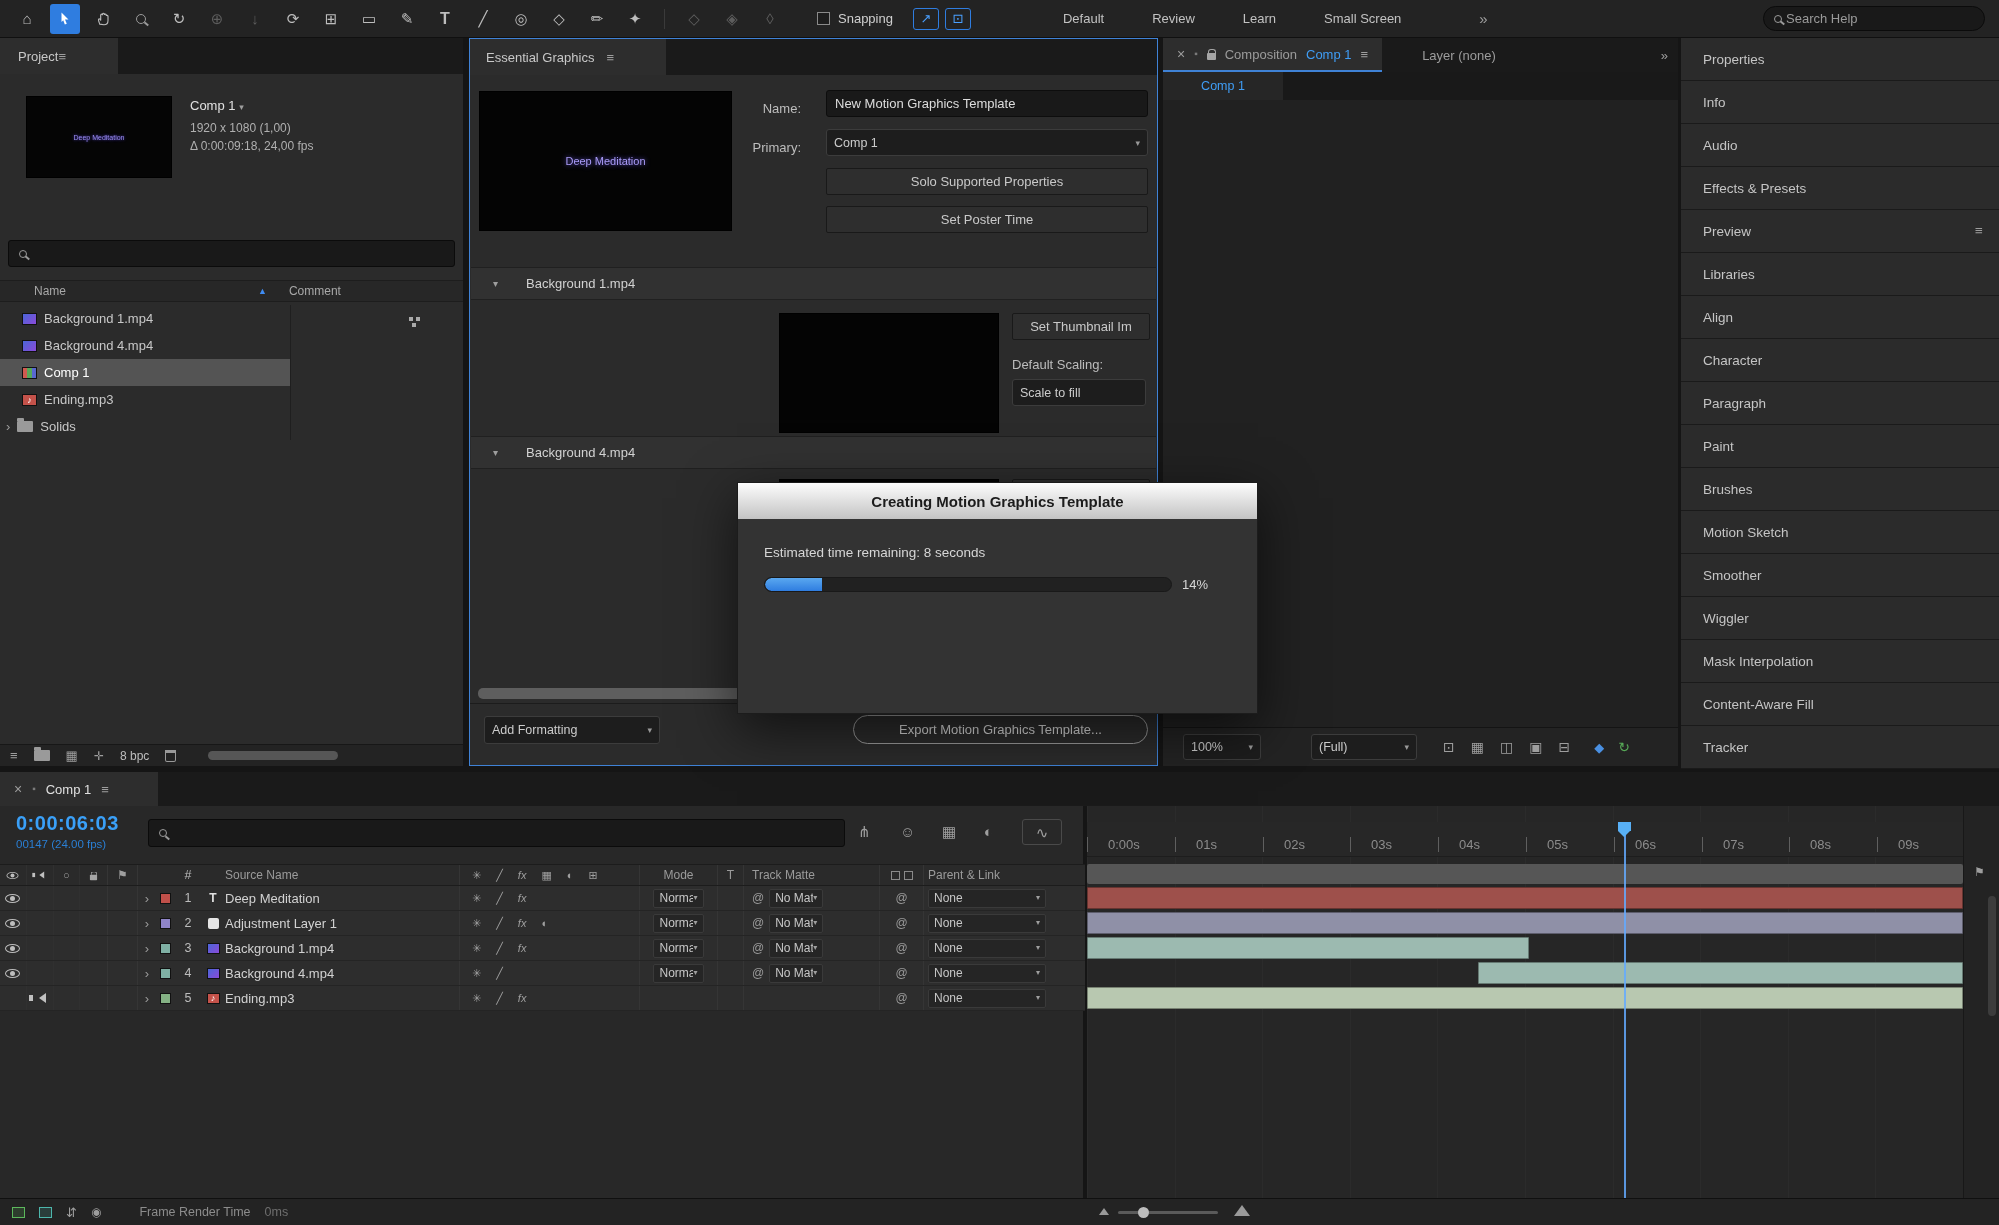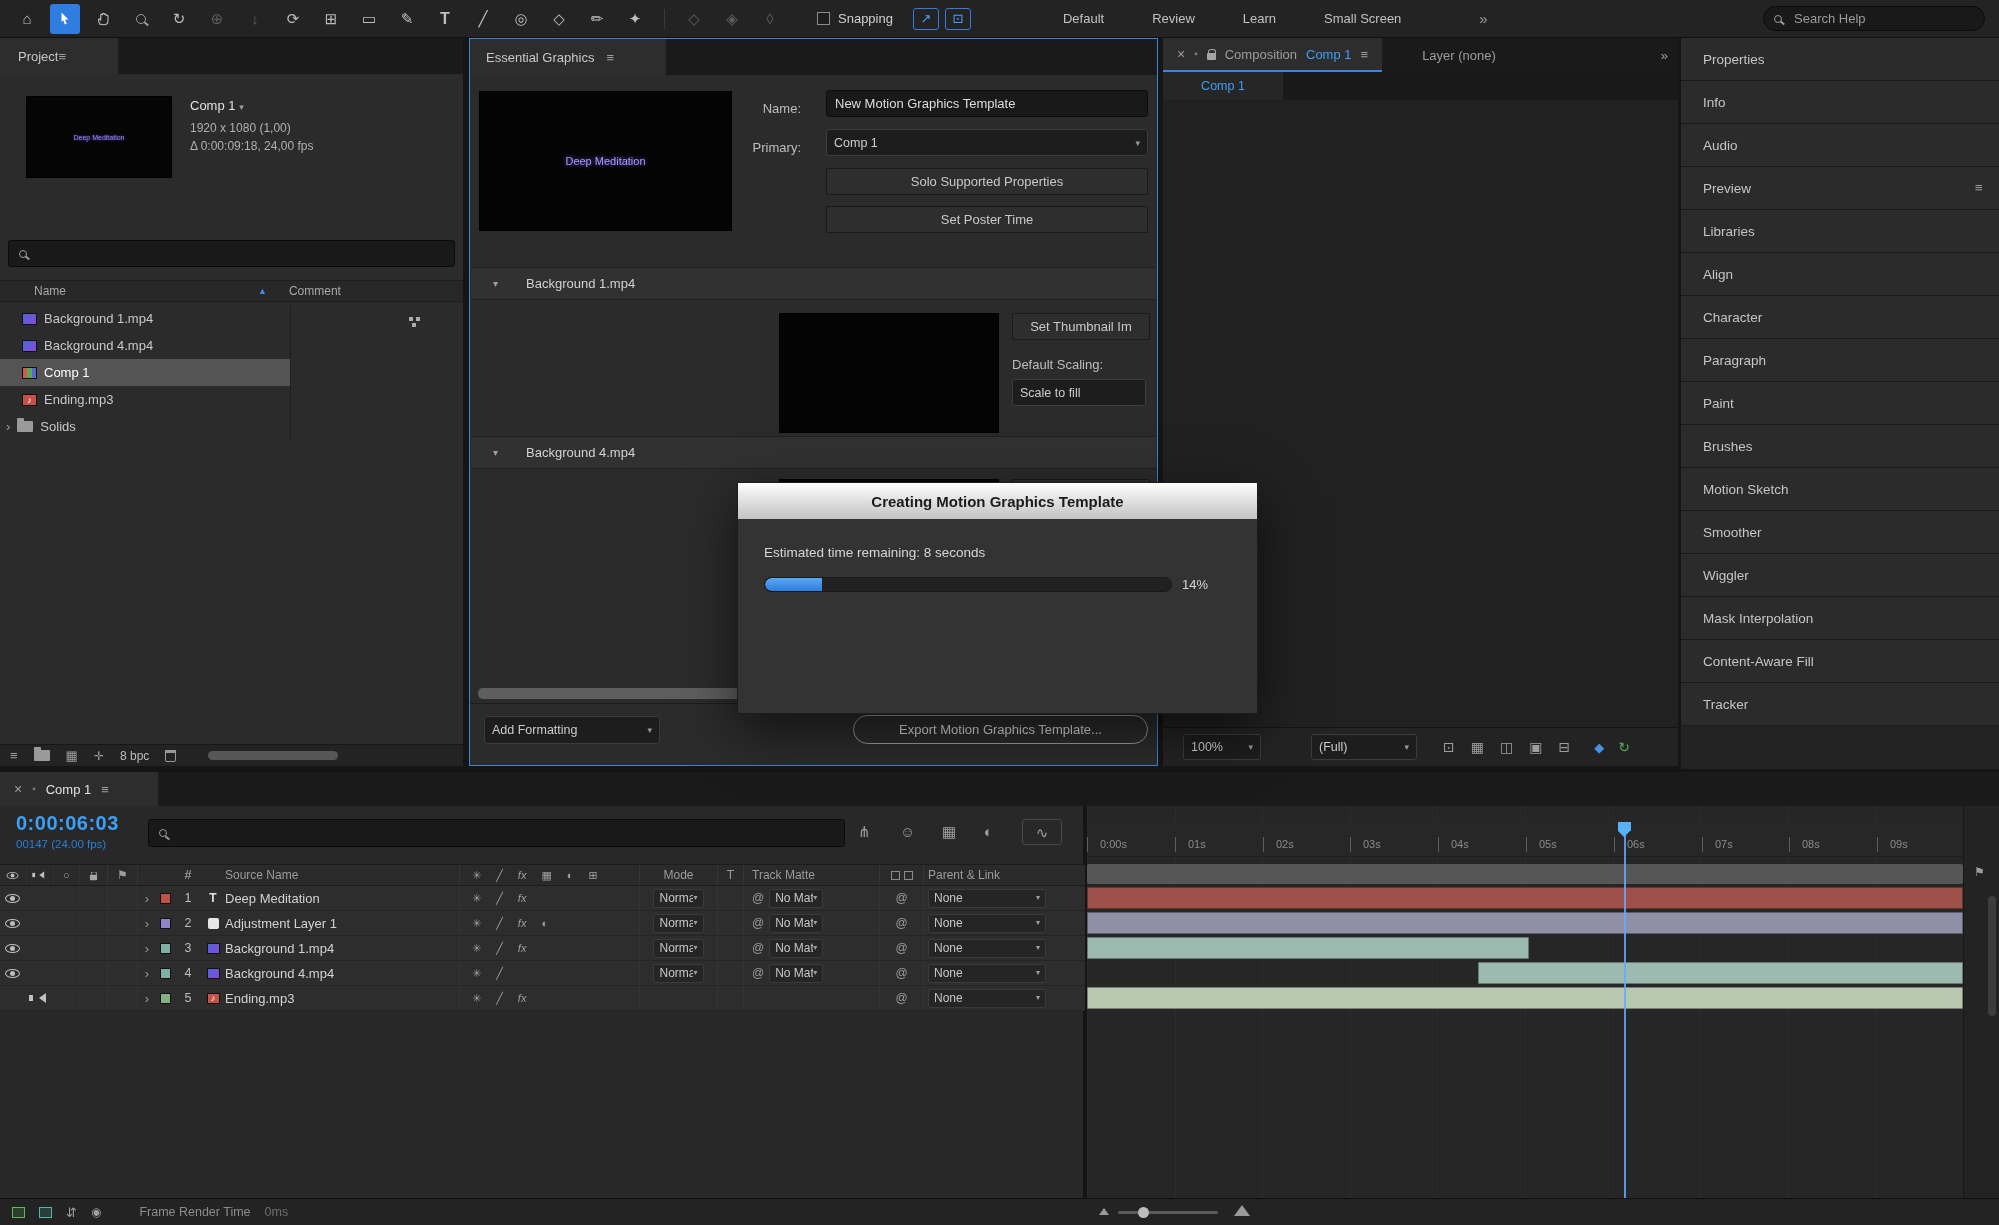--- a/index.html
+++ b/index.html
@@ -11,21 +11,21 @@
 .icon{display:inline-flex;align-items:center;justify-content:center;color:#9e9e9e;line-height:1}
 
 .toolbar{left:0;top:0;width:1999px;height:38px;background:#232323;border-bottom:1px solid #101010;display:flex;align-items:center;padding:0 12px;gap:8px}
 .tool{width:30px;height:30px;display:flex;align-items:center;justify-content:center;color:#bdbdbd;font-size:15px;border-radius:3px;flex:0 0 auto}
 .tool.dim{color:#5d5d5d}
 .tool.active{background:#2f7de0;color:#fff}
 .vsep{width:1px;height:20px;background:#3a3a3a;margin:0 6px;flex:0 0 auto}
 .checkbox{width:13px;height:13px;border:1px solid #8a8a8a;background:#1d1d1d;display:inline-block}
 .bluebox{width:26px;height:22px;border:1px solid #2f7de0;border-radius:3px;color:#4aa0ff;display:flex;align-items:center;justify-content:center;font-size:13px}
 .ws{font-size:13px;color:#c2c2c2;white-space:nowrap}
-.srch{background:#191919;border:1px solid #0b0b0b;border-radius:13px;display:flex;align-items:center;gap:12px;padding:0 10px;color:#9a9a9a}
+.srch{background:#191919;border:1px solid #0b0b0b;border-radius:13px;display:flex;align-items:center;gap:4px;padding:0 10px;color:#9a9a9a}
 .mag{width:8px;height:8px;border:1.5px solid #9a9a9a;border-radius:50%;position:relative;display:inline-block;flex:0 0 auto}
 .mag::after{content:'';position:absolute;width:5px;height:1.5px;background:#9a9a9a;right:-4px;bottom:-2px;transform:rotate(40deg)}
 
 .dd{background:#1d1d1d;border:1px solid #3c3c3c;border-radius:3px;display:flex;align-items:center;justify-content:space-between;padding:0 7px;font-size:12.5px;color:#ccc}
 .dd .caret{color:#999;font-size:9px;margin-left:6px}
 .btn{background:#2e2e2e;border:1px solid #191919;border-radius:2px;color:#c9c9c9;font-size:13px;display:flex;align-items:center;justify-content:center}
 .field{background:#191919;border:1px solid #0d0d0d;border-radius:3px;color:#ddd;font-size:13px;display:flex;align-items:center;padding:0 8px}
 .tabstrip{background:#1a1a1a}
 .tabblock{background:#2d2d2d;height:100%;display:flex;align-items:center}
 
@@ -65,21 +65,21 @@
 .c-sw{width:180px;height:100%;display:flex;align-items:center;gap:15px;padding-left:12px;border-right:1px solid #353535;color:#9f9f9f;font-size:11px}
 .c-mode{width:78px;height:100%;display:flex;align-items:center;justify-content:center;border-right:1px solid #353535}
 .c-t{width:26px;height:100%;display:flex;align-items:center;justify-content:center;border-right:1px solid #353535}
 .c-matte{width:136px;height:100%;display:flex;align-items:center;gap:5px;padding-left:8px;border-right:1px solid #353535}
 .c-mini{width:44px;height:100%;display:flex;align-items:center;justify-content:center;gap:4px;border-right:1px solid #353535}
 .c-parent{width:161px;height:100%;display:flex;align-items:center;padding-left:4px}
 .dd-s{height:19px;font-size:12px;padding:0 5px;background:#252525;border:1px solid #3a3a3a;border-radius:2px;display:flex;align-items:center;color:#c7c7c7}
 .clip34{max-width:34px;overflow:hidden;white-space:nowrap;display:inline-block}
 .clip38{max-width:38px;overflow:hidden;white-space:nowrap;display:inline-block}
 .pick{color:#9a9a9a;font-size:12px}
-.tick{position:absolute;bottom:4px;font-size:11px;color:#8c8c8c;padding-left:12px;border-left:1px solid #5f5f5f;height:15px;line-height:15px}
+.tick{position:absolute;bottom:4px;font-size:13px;color:#8c8c8c;padding-left:20px;border-left:1px solid #5f5f5f;height:15px;line-height:15px}
 .layer-bar{position:absolute;height:22px;border:1px solid rgba(0,0,0,.35);border-radius:1px}
 .playhead{position:absolute;top:16px;bottom:0;width:2px;background:rgba(100,170,255,.85);z-index:5}
 .ph-head{position:absolute;top:0;left:-6px;width:13px;height:9px;background:#58b0f6}
 .ph-head::after{content:'';position:absolute;top:9px;left:0;border-left:6.5px solid transparent;border-right:6.5px solid transparent;border-top:6px solid #58b0f6}
 .tri-s{width:0;height:0;border-left:5px solid transparent;border-right:5px solid transparent;border-bottom:7px solid #9a9a9a;display:inline-block}
 .tri-l{width:0;height:0;border-left:8px solid transparent;border-right:8px solid transparent;border-bottom:11px solid #9a9a9a;display:inline-block}
 .gsq{width:13px;height:11px;border:1px solid #5cb85c;background:rgba(92,184,92,.18);display:inline-block}
 .gsq.t{border-color:#4db6ac;background:rgba(77,182,172,.18)}
 .minisq{width:9px;height:9px;border:1px solid #8a8a8a;display:inline-block}
 
@@ -326,20 +326,23 @@
   <div class="abs" style="left:1681px;top:38px;width:318px;height:731px;background:#232323">
     <div class="sbitem">
         <span>Properties</span>
       </div>
     <div class="sbitem">
         <span>Info</span>
       </div>
     <div class="sbitem">
         <span>Audio</span>
       </div>
+    <div class="sbitem">
+        <span>Effects &amp; Presets</span>
+      </div>
     <div class="sbitem" style="justify-content:space-between;padding-right:16px">
       <span>Preview</span>
       <span class="icon">≡</span>
     </div>
     <div class="sbitem">
         <span>Libraries</span>
       </div>
     <div class="sbitem">
         <span>Align</span>
       </div>

